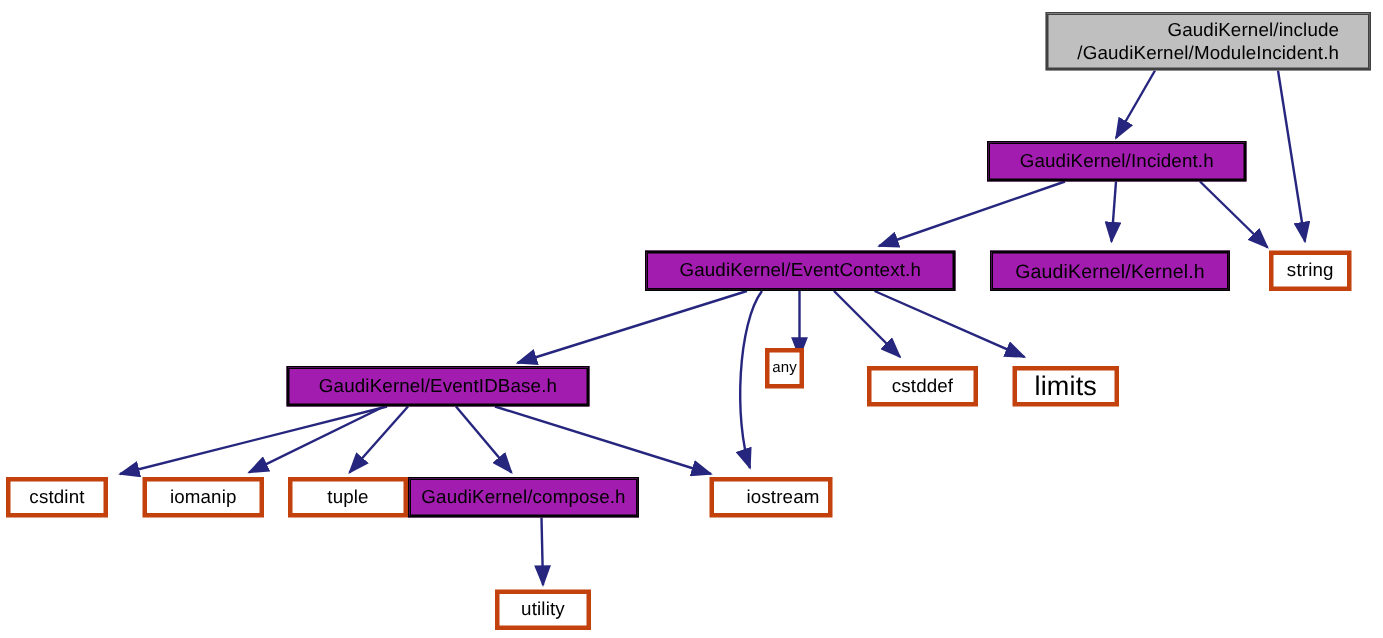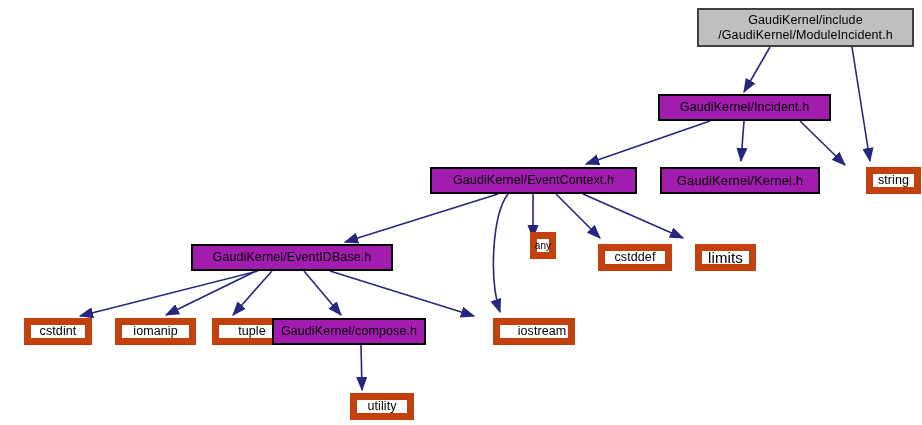--- a/index.html
+++ b/index.html
@@ -21,41 +21,40 @@
     top: 0;
     width: 922px;
     height: 425px;
   }
   .node-box {
     position: absolute;
     box-sizing: border-box;
     display: flex;
     align-items: center;
     justify-content: center;
-    text-align: center;
+    text-align: right;
     color: #000000;
     background: #ffffff;
     white-space: pre;
     line-height: 1.18;
     letter-spacing: 0.1px;
   }
   .node-box.kind-root {
     background: #bfbfbf;
     border: 1px solid #404040;
     box-shadow: 0 0 0 1px #404040 inset;
   }
   .node-box.kind-local {
     background: #a21caf;
     border: 1px solid #000000;
     box-shadow: 0 0 0 1px #000000 inset;
   }
   .node-box.kind-system {
     background: #ffffff;
-    border: 7px solid #c2410c;
-    margin-left: 20px;
+    border: 3px solid #c2410c;
   }
   .node-label {
     display: block;
     white-space: pre;
   }
 </style>
 </head>
 <body>
 
 <div id="graph-root">
@@ -87,21 +86,21 @@
   <div id="nodes-layer">
       <div class="node-box kind-root" style="left: 697px; top: 8px; width: 217px; height: 39px; font-size: 12.5px;"><span class="node-label">GaudiKernel/include
 /GaudiKernel/ModuleIncident.h</span></div>
       <div class="node-box kind-local" style="left: 658px; top: 94px; width: 173px; height: 27px; font-size: 12.5px;"><span class="node-label">GaudiKernel/Incident.h</span></div>
       <div class="node-box kind-local" style="left: 430px; top: 167px; width: 207px; height: 27px; font-size: 12.5px;"><span class="node-label">GaudiKernel/EventContext.h</span></div>
       <div class="node-box kind-local" style="left: 660px; top: 167px; width: 160px; height: 27px; font-size: 13px;"><span class="node-label">GaudiKernel/Kernel.h</span></div>
       <div class="node-box kind-system" style="left: 846px; top: 167px; width: 55px; height: 27px; font-size: 12.5px;"><span class="node-label">string</span></div>
       <div class="node-box kind-local" style="left: 191px; top: 244px; width: 202px; height: 27px; font-size: 12.5px;"><span class="node-label">GaudiKernel/EventIDBase.h</span></div>
       <div class="node-box kind-system" style="left: 510px; top: 232px; width: 26px; height: 27px; font-size: 10px;"><span class="node-label">any</span></div>
       <div class="node-box kind-system" style="left: 578px; top: 244px; width: 74px; height: 27px; font-size: 12.5px;"><span class="node-label">cstddef</span></div>
-      <div class="node-box kind-system" style="left: 675px; top: 244px; width: 61px; height: 27px; font-size: 15px;"><span class="node-label">limits</span></div>
+      <div class="node-box kind-system" style="left: 675px; top: 244px; width: 71px; height: 27px; font-size: 18px;"><span class="node-label">limits</span></div>
       <div class="node-box kind-system" style="left: 4px; top: 318px; width: 68px; height: 27px; font-size: 12.5px;"><span class="node-label">cstdint</span></div>
       <div class="node-box kind-system" style="left: 95px; top: 318px; width: 81px; height: 27px; font-size: 12.5px;"><span class="node-label">iomanip</span></div>
       <div class="node-box kind-system" style="left: 192px; top: 318px; width: 80px; height: 27px; font-size: 12.5px;"><span class="node-label">tuple</span></div>
       <div class="node-box kind-local" style="left: 272px; top: 318px; width: 154px; height: 27px; font-size: 12.5px;"><span class="node-label">GaudiKernel/compose.h</span></div>
       <div class="node-box kind-system" style="left: 473px; top: 318px; width: 82px; height: 27px; font-size: 12.5px; padding-left: 16px;"><span class="node-label">iostream</span></div>
       <div class="node-box kind-system" style="left: 330px; top: 393px; width: 64px; height: 27px; font-size: 12.5px;"><span class="node-label">utility</span></div>
     </div>
 </div>
 
 </body></html>

